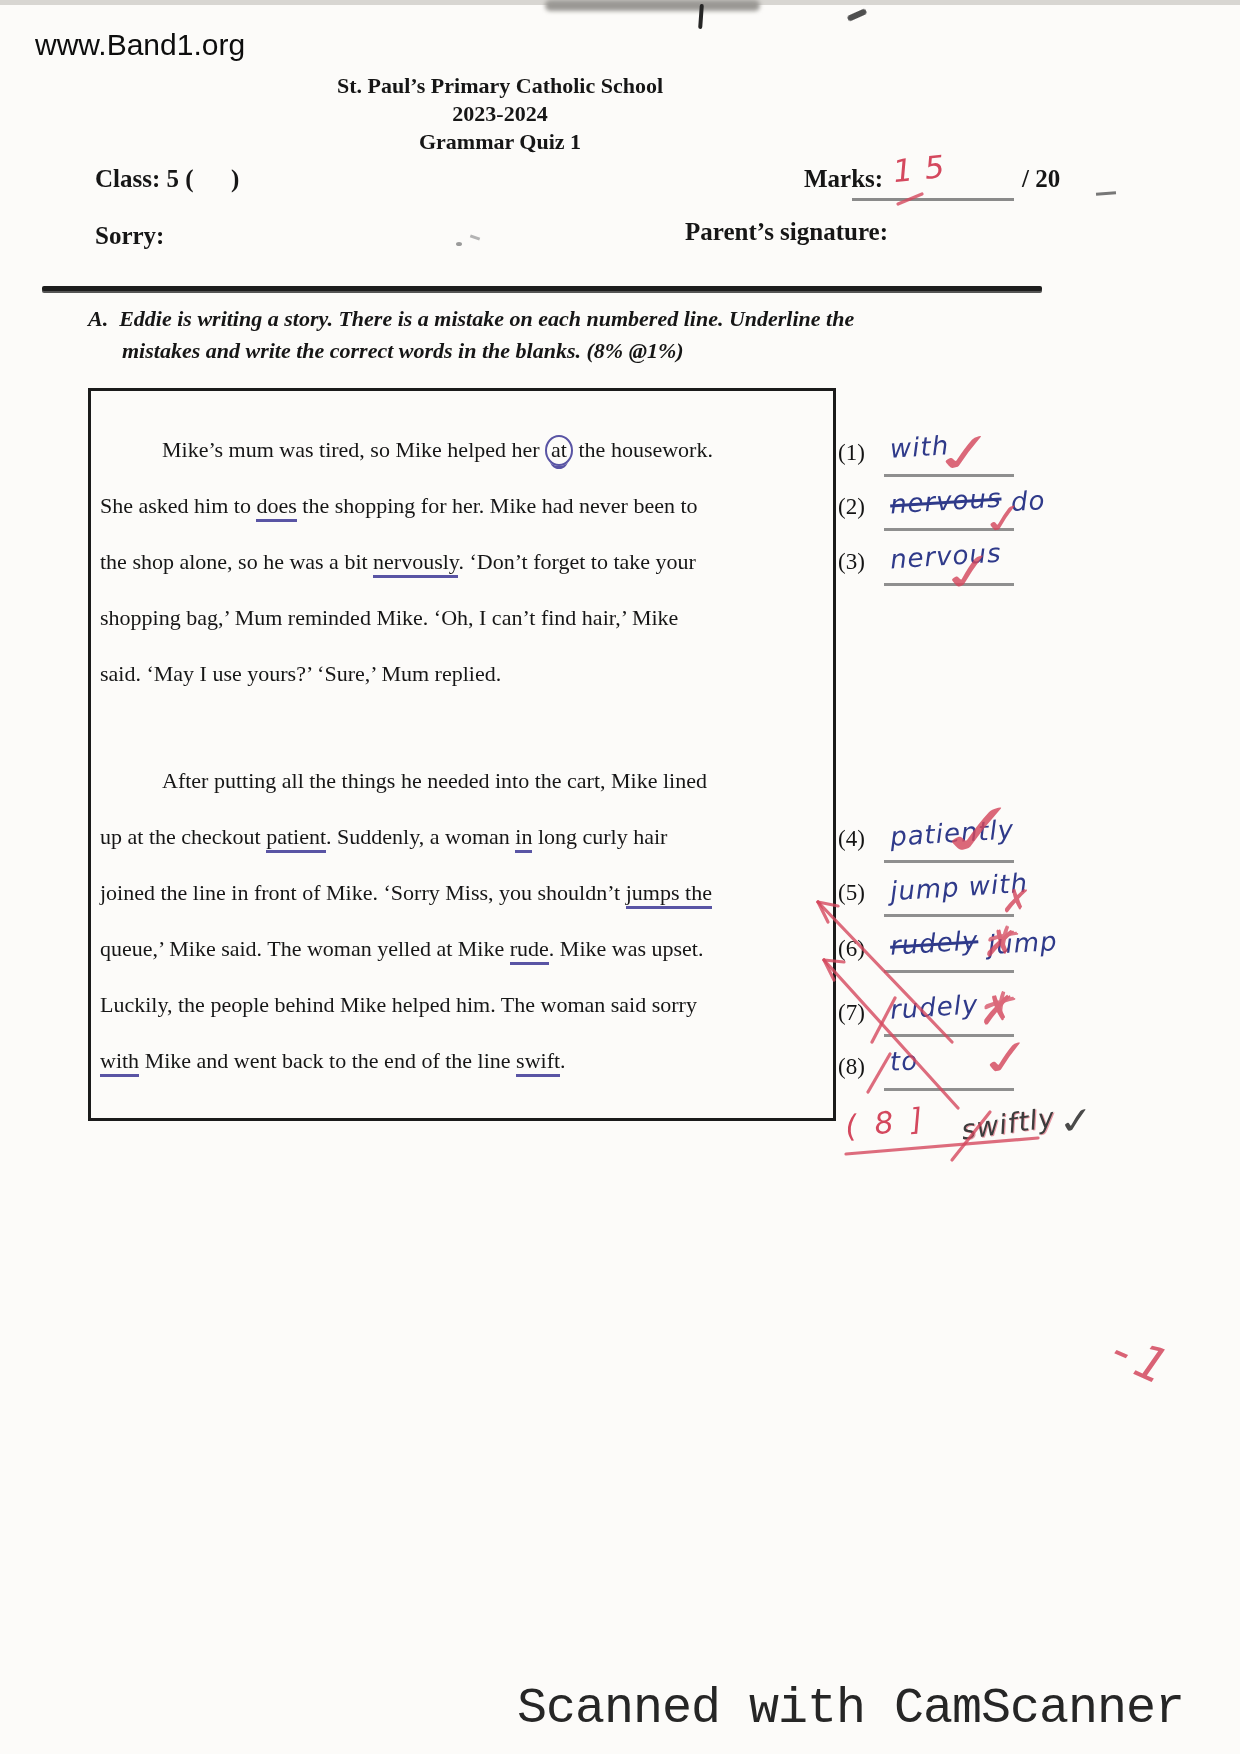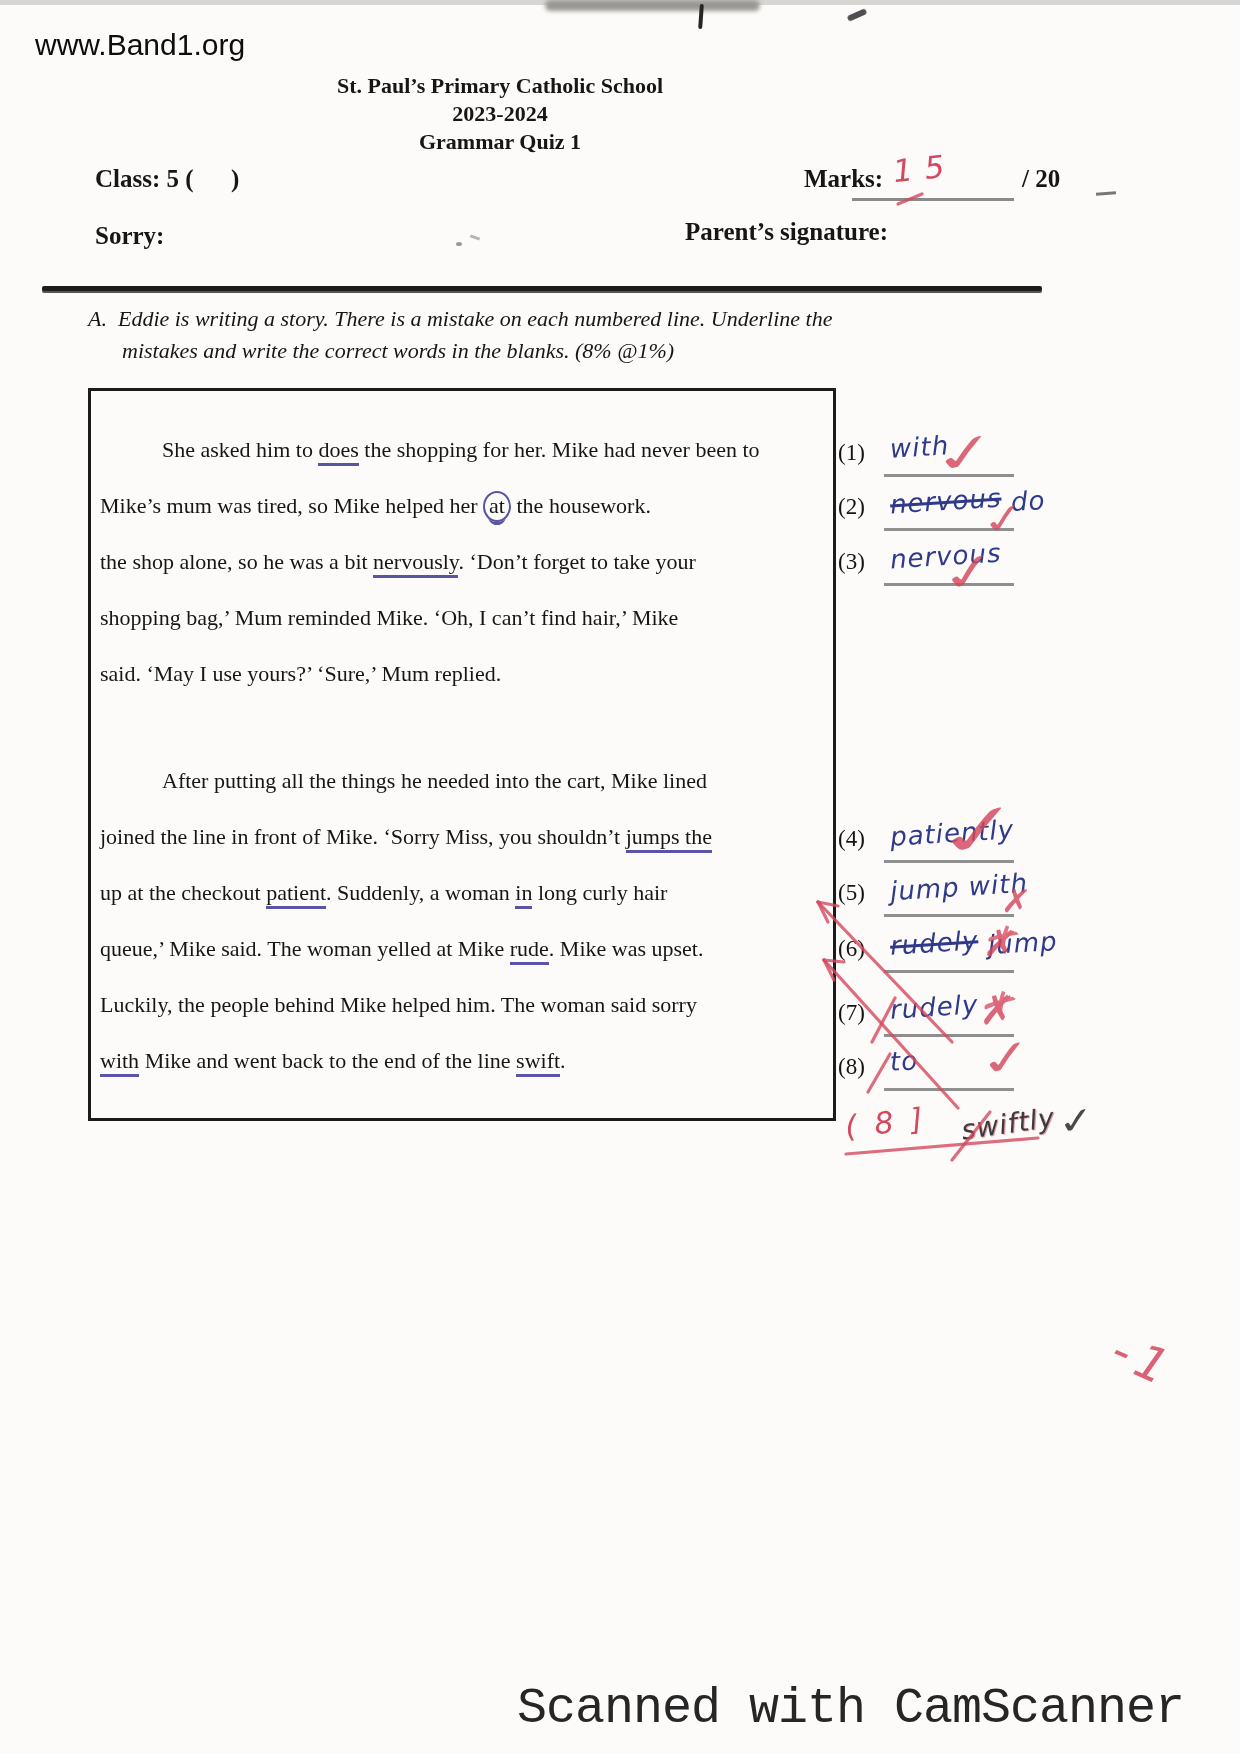--- a/index.html
+++ b/index.html
@@ -22,21 +22,21 @@
   .marks-label{left:804px;top:165px;font-size:25px;font-weight:700;}
   .marks-line{left:852px;top:198px;width:162px;border-bottom:3px solid #8a8a8a;}
   .marks-value{left:893px;top:150px;font-family:"DejaVu Sans",sans-serif;font-style:italic;font-size:31px;
                color:var(--red-ink);letter-spacing:12px;transform:rotate(-6deg);}
   .marks-total{left:1022px;top:165px;font-size:25px;font-weight:700;}
   .marks-tail{left:1096px;top:192px;width:20px;height:3px;background:#777;transform:rotate(-4deg);}
   .name-line{left:95px;top:222px;font-size:25px;font-weight:700;}
   .parent-line{left:685px;top:218px;font-size:25px;font-weight:700;}
   .rule{left:42px;top:286px;width:1000px;height:5px;background:#1d1d1d;border-radius:2px;box-shadow:0 2px 0 #555;}
   
-  .instr{font-size:22px;font-weight:400;font-style:italic;white-space:pre;}
+  .instr{font-size:22px;font-weight:700;font-style:italic;white-space:pre;}
   .instr1{left:88px;top:306px;}
   .instr2{left:122px;top:338px;}
   
   .story-box{left:88px;top:388px;width:742px;height:727px;border:3px solid #1b1b1b;}
   .story-para{position:absolute;left:100px;width:730px;}
   #story-para-0{top:437px;}
   #story-para-1{top:768px;}
   .story-line{height:56px;white-space:nowrap;font-size:22px;}
   .story-line:first-child{text-indent:62px;}
   .mistake{border-bottom:3px solid var(--pencil);padding-bottom:1px;}
@@ -98,30 +98,30 @@
   <div class="abs name-line">Sorry:</div>
   <div class="abs parent-line">Parent’s signature:</div>
 
   <div class="abs rule"></div>
 
   <div class="abs instr instr1">A.  Eddie is writing a story. There is a mistake on each numbered line. Underline the</div>
   <div class="abs instr instr2">mistakes and write the correct words in the blanks. (8% @1%)</div>
 
   <div class="abs story-box"></div>
   <div class="story-para" id="story-para-0">
+      <div class="story-line"><span>Mike’s mum was tired, so Mike helped her </span><span class="circled">at</span><span> the housework.</span></div>
       <div class="story-line"><span>She asked him to </span><span class="mistake">does</span><span> the shopping for her. Mike had never been to</span></div>
-      <div class="story-line"><span>Mike’s mum was tired, so Mike helped her </span><span class="circled">at</span><span> the housework.</span></div>
       <div class="story-line"><span>the shop alone, so he was a bit </span><span class="mistake">nervously</span><span>. ‘Don’t forget to take your</span></div>
       <div class="story-line"><span>shopping bag,’ Mum reminded Mike. ‘Oh, I can’t find hair,’ Mike</span></div>
       <div class="story-line"><span>said. ‘May I use yours?’ ‘Sure,’ Mum replied.</span></div>
     </div>
   <div class="story-para" id="story-para-1">
       <div class="story-line"><span>After putting all the things he needed into the cart, Mike lined</span></div>
+      <div class="story-line"><span>up at the checkout </span><span class="mistake">patient</span><span>. Suddenly, a woman </span><span class="mistake">in</span><span> long curly hair</span></div>
       <div class="story-line"><span>joined the line in front of Mike. ‘Sorry Miss, you shouldn’t </span><span class="mistake">jumps the</span></div>
-      <div class="story-line"><span>up at the checkout </span><span class="mistake">patient</span><span>. Suddenly, a woman </span><span class="mistake">in</span><span> long curly hair</span></div>
       <div class="story-line"><span>queue,’ Mike said. The woman yelled at Mike </span><span class="mistake">rude</span><span>. Mike was upset.</span></div>
       <div class="story-line"><span>Luckily, the people behind Mike helped him. The woman said sorry</span></div>
       <div class="story-line"><span class="mistake">with</span><span> Mike and went back to the end of the line </span><span class="mistake">swift</span><span>.</span></div>
     </div>
 
   <div id="answers">
       <div class="ans-row" style="top: 440px;"><span class="ans-num">(1)</span><span class="ans-line"></span><span class="ans-text"><span class="hand">with</span></span><span class="ans-mark" style="left: 108px; top: -10px; font-size: 46px; transform: rotate(-14deg) scaleX(1.7);">✓</span></div>
       <div class="ans-row" style="top: 494px;"><span class="ans-num">(2)</span><span class="ans-line"></span><span class="ans-text"><span class="hand struck">nervous</span><span class="hand">do</span></span><span class="ans-mark" style="left: 150px; top: 6px; font-size: 38px; transform: rotate(-12deg) scaleX(1.4);">✓</span></div>
       <div class="ans-row" style="top: 549px;"><span class="ans-num">(3)</span><span class="ans-line"></span><span class="ans-text"><span class="hand">nervous</span></span><span class="ans-mark" style="left: 112px; top: 0px; font-size: 46px; transform: rotate(-14deg) scaleX(1.5);">✓</span></div>
       <div class="ans-row" style="top: 826px;"><span class="ans-num">(4)</span><span class="ans-line"></span><span class="ans-text"><span class="hand">patiently</span></span><span class="ans-mark" style="left: 116px; top: -26px; font-size: 60px; transform: rotate(-14deg) scaleX(1.8);">✓</span></div>

